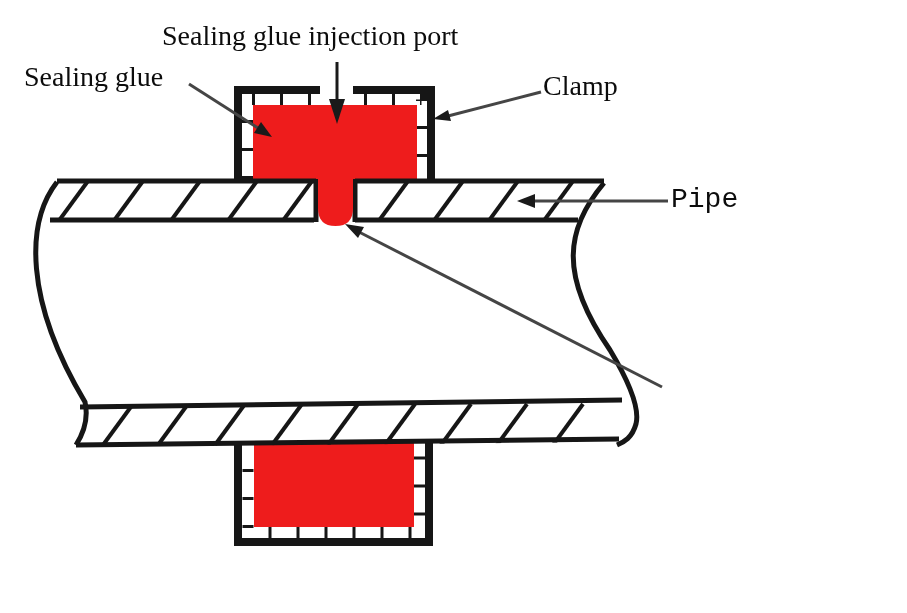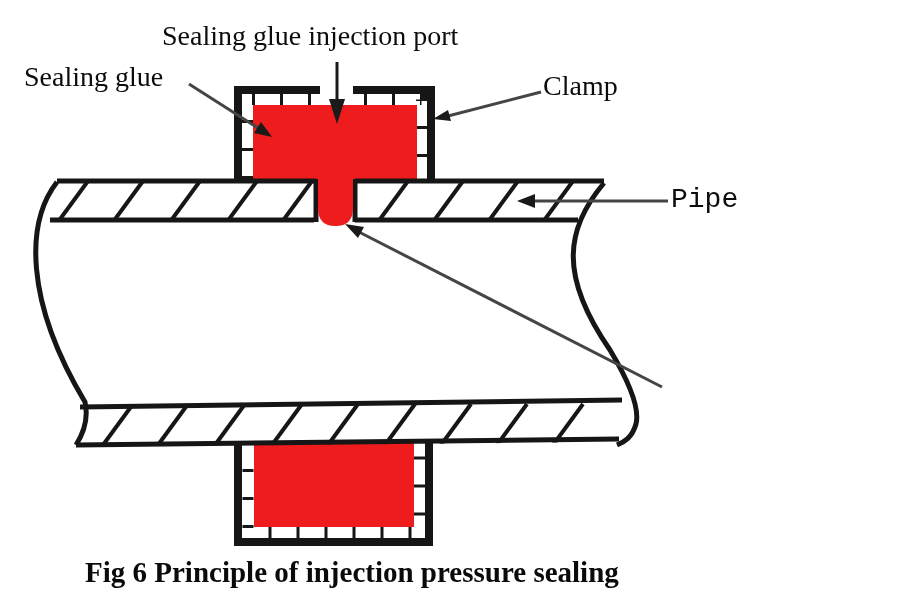--- a/index.html
+++ b/index.html
@@ -130,14 +130,13 @@
       <line x1="662" y1="387" x2="359" y2="232" stroke-width="3" stroke="#454545"></line>
       <polygon points="345,224 364,227 358,238" fill="#1a1a1a"></polygon>
     </g>
   </svg>
 
   <div class="label" style="left:150px;top:20px;margin-left:12px;">Sealing glue injection port</div>
   <div class="label" style="left:24px;top:61px;">Sealing glue</div>
   <div class="label" style="left:543px;top:70px;">Clamp</div>
   <div class="label" style="left:671px;top:184px;font-family:Liberation Mono, monospace;">Pipe</div>
 
-  <div class="caption" style="left:85px;top:556px;">Fig 6 Principle of injection pressure sealing</div>
 </div>
 
 </body></html>

